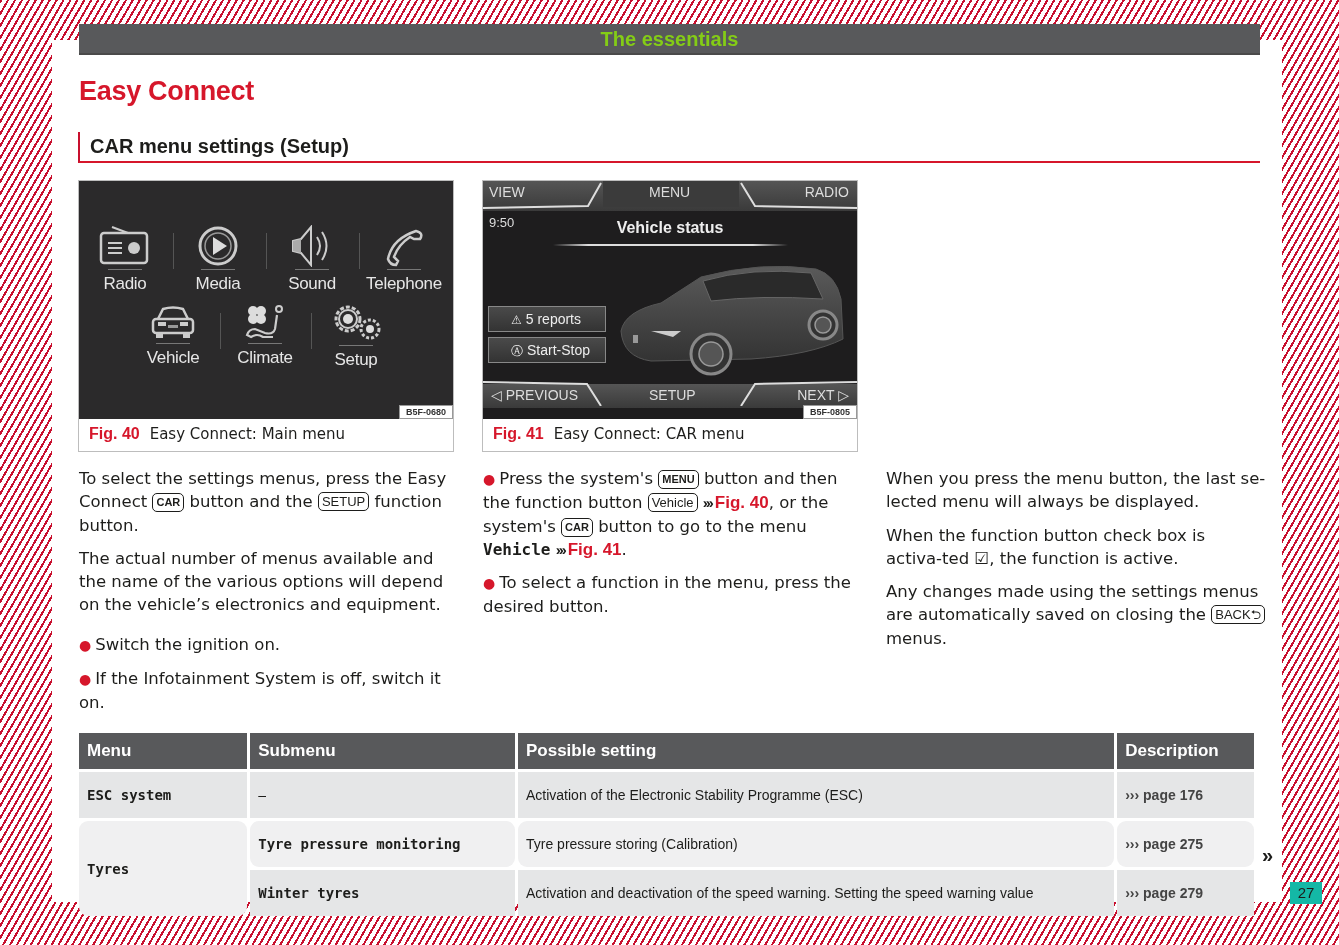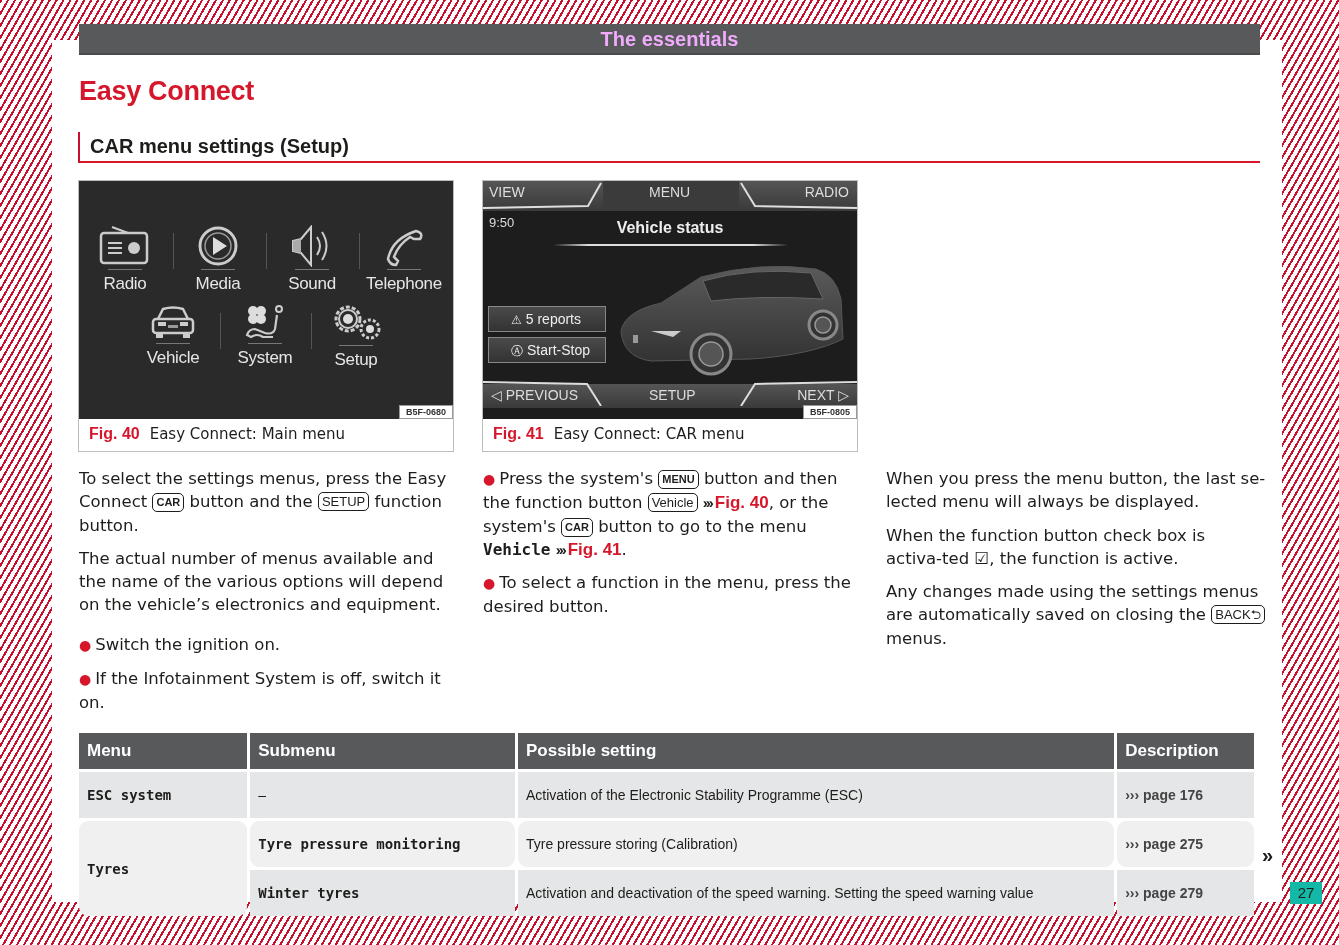--- a/index.html
+++ b/index.html
@@ -11,21 +11,21 @@
     background: repeating-linear-gradient(-60deg, #ffffff 0px, #ffffff 4px, #c8102e 4px, #c8102e 6px);
   }
   .page {
     position: absolute;
     left: 52px; top: 40px; width: 1230px; height: 862px;
     background: #fff;
   }
   .header-bar {
     position: absolute; left: 79px; top: 24px; width: 1181px; height: 31px;
     background: #58595b; border-bottom: 2px solid #4a4a4a;
-    color: #f0abfc; font-family: "Liberation Sans", sans-serif; font-weight: bold;
+    color: #84cc16; font-family: "Liberation Sans", sans-serif; font-weight: bold;
     font-size: 20px; text-align: center; line-height: 31px;
   }
   .title {
     position: absolute; left: 79px; top: 76px;
     font-family: "Liberation Sans", sans-serif; font-weight: bold; font-size: 27px;
     color: #d6172b; letter-spacing: -0.3px;
   }
   .subtitle {
     position: absolute; left: 78px; top: 132px; width: 1182px; height: 31px;
     border-left: 2px solid #c8102e; border-bottom: 2px solid #d6172b;
@@ -177,21 +177,21 @@
     <div class="mm-item" style="left:146px;top:122px;">
       <svg width="44" height="38" viewBox="0 0 44 38">
         <circle cx="10" cy="8" r="5" fill="#ddd"></circle>
           <circle cx="18" cy="8" r="5" fill="#ddd"></circle>
         <circle cx="10" cy="16" r="5" fill="#ddd"></circle>
           <circle cx="18" cy="16" r="5" fill="#ddd"></circle>
         <circle cx="36" cy="6" r="3" fill="none" stroke="#ccc" stroke-width="2"></circle>
         <path d="M34 12 L32 26 Q30 32 22 30 L12 26 Q6 26 4 32 L8 34 Q14 30 20 34 L30 34" fill="none" stroke="#ccc" stroke-width="2.2"></path>
       </svg>
       <span class="uline"></span>
-      <span class="lbl">System</span>
+      <span class="lbl">Climate</span>
     </div>
     <div class="mm-sep" style="left:232px;top:132px;"></div>
     <div class="mm-item" style="left:237px;top:122px;">
       <svg width="56" height="40" viewBox="0 0 56 40">
         <circle cx="20" cy="16" r="12" fill="none" stroke="#ccc" stroke-width="3" stroke-dasharray="4 2"></circle>
         <circle cx="20" cy="16" r="9" fill="none" stroke="#ccc" stroke-width="2"></circle>
         <circle cx="20" cy="16" r="5" fill="#ddd"></circle>
         <circle cx="42" cy="26" r="9" fill="none" stroke="#ccc" stroke-width="3" stroke-dasharray="3 2"></circle>
         <circle cx="42" cy="26" r="4" fill="#ddd"></circle>
       </svg>

